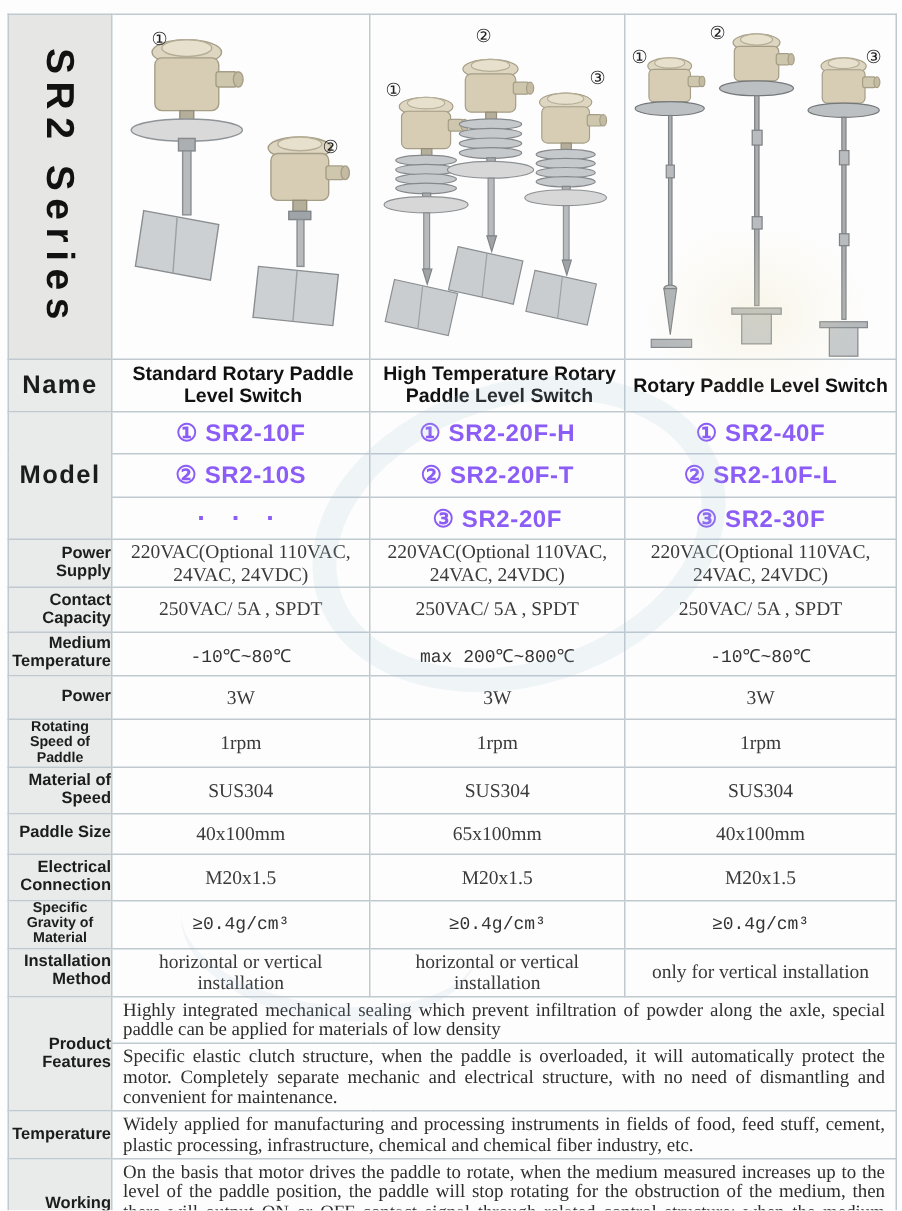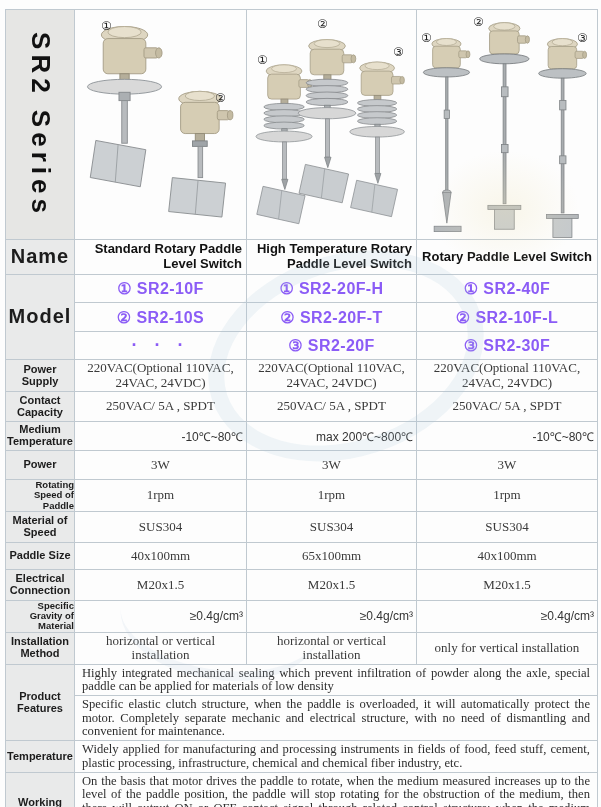--- a/index.html
+++ b/index.html
@@ -25,54 +25,54 @@
   }
 
   table.spec {
     position:absolute; left:5px; top:9px; width:592px; z-index:1;
     border-collapse:collapse; table-layout:fixed; background:transparent;
   }
   td { border:1px solid #c0c9d0; padding:0; vertical-align:middle; overflow:hidden; }
 
   
   .lbl { background:#e9eaea; font-weight:bold; color:#1c1c1c; text-align:center; line-height:1.08; }
-  .lbl-lg { font-size:20px; letter-spacing:1px; }
-  .lbl-md { font-size:11px; }
-  .lbl-sm { font-size:9.5px;text-align:right; }
+  .lbl-lg { font-size:17px; letter-spacing:1px; }
+  .lbl-md { font-size:11px;text-align:right; }
+  .lbl-sm { font-size:9.5px; }
 
   
   .sidebar-cell { background:#e6e6e4; }
   .sbwrap { position:relative; width:100%; height:228px; }
   .sidebar-text {
     position:absolute; left:50%; top:50%;
     transform:translate(-50%,-50%) rotate(90deg);
     white-space:nowrap; font-size:26px; font-weight:bold; letter-spacing:5px; color:#111;
   }
 
   
   .imgwrap { position:relative; width:100%; height:228px; }
   .dev { position:absolute; }
   .badge {
     position:absolute; font-size:12px; color:#222; font-weight:normal;
     font-family:"DejaVu Sans", sans-serif;
   }
 
   
   .name-cell { font-weight:bold; font-size:13px; line-height:1.12; color:#111; padding:2px 4px; }
-  .name-left { text-align:right; padding-left:7px; }
+  .name-left { text-align:center; padding-left:7px; }
   .name-center { text-align:center; }
 
   
   .model-cell { font-weight:bold; font-size:16px; color:#8b5cf6; text-align:center; letter-spacing:0.4px;
                 font-family:"Liberation Sans", sans-serif; }
   .model-dots { font-size:18px; letter-spacing:6px; }
 
   
   .val { font-family:"Liberation Serif", serif; font-size:13px; color:#3a3a3a; text-align:center; line-height:1.12; padding:1px 3px; }
-  .val-sans { font-family:Liberation Sans, sans-serif; font-size:12px; color:#333; text-align:right; padding:1px 3px; }
+  .val-sans { font-family:Liberation Mono, monospace; font-size:12px; color:#333; text-align:center; padding:1px 3px; }
 
   
   .para { font-family:"Liberation Serif", serif; font-size:12.6px; color:#2e2e2e;
           line-height:1.06; padding:2px 7px; text-align:justify; vertical-align:middle;margin-left:21px; }
 </style>
 </head>
 <body>
 
 <div class="page">
 

